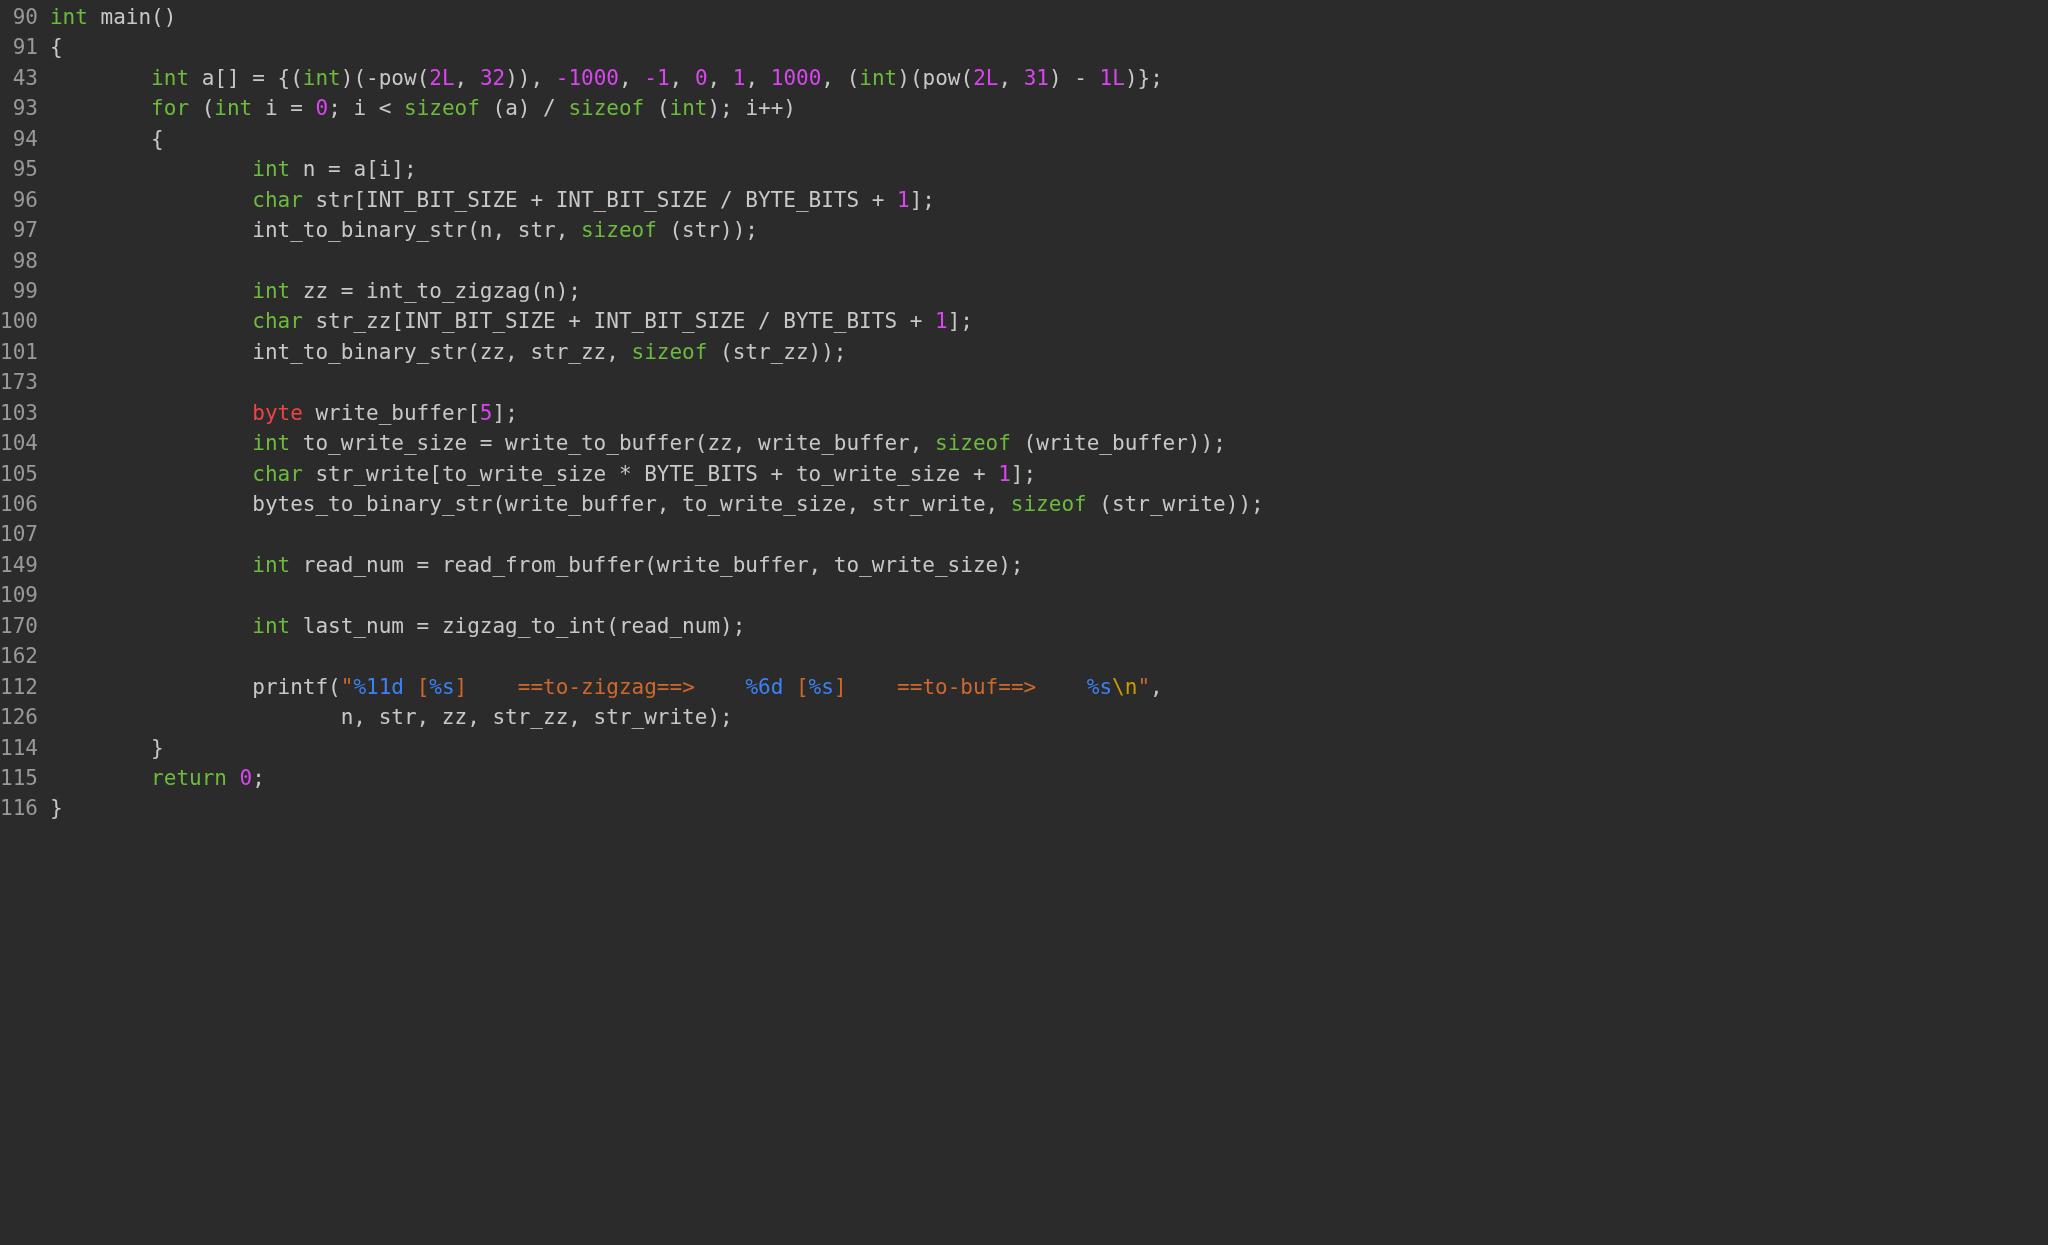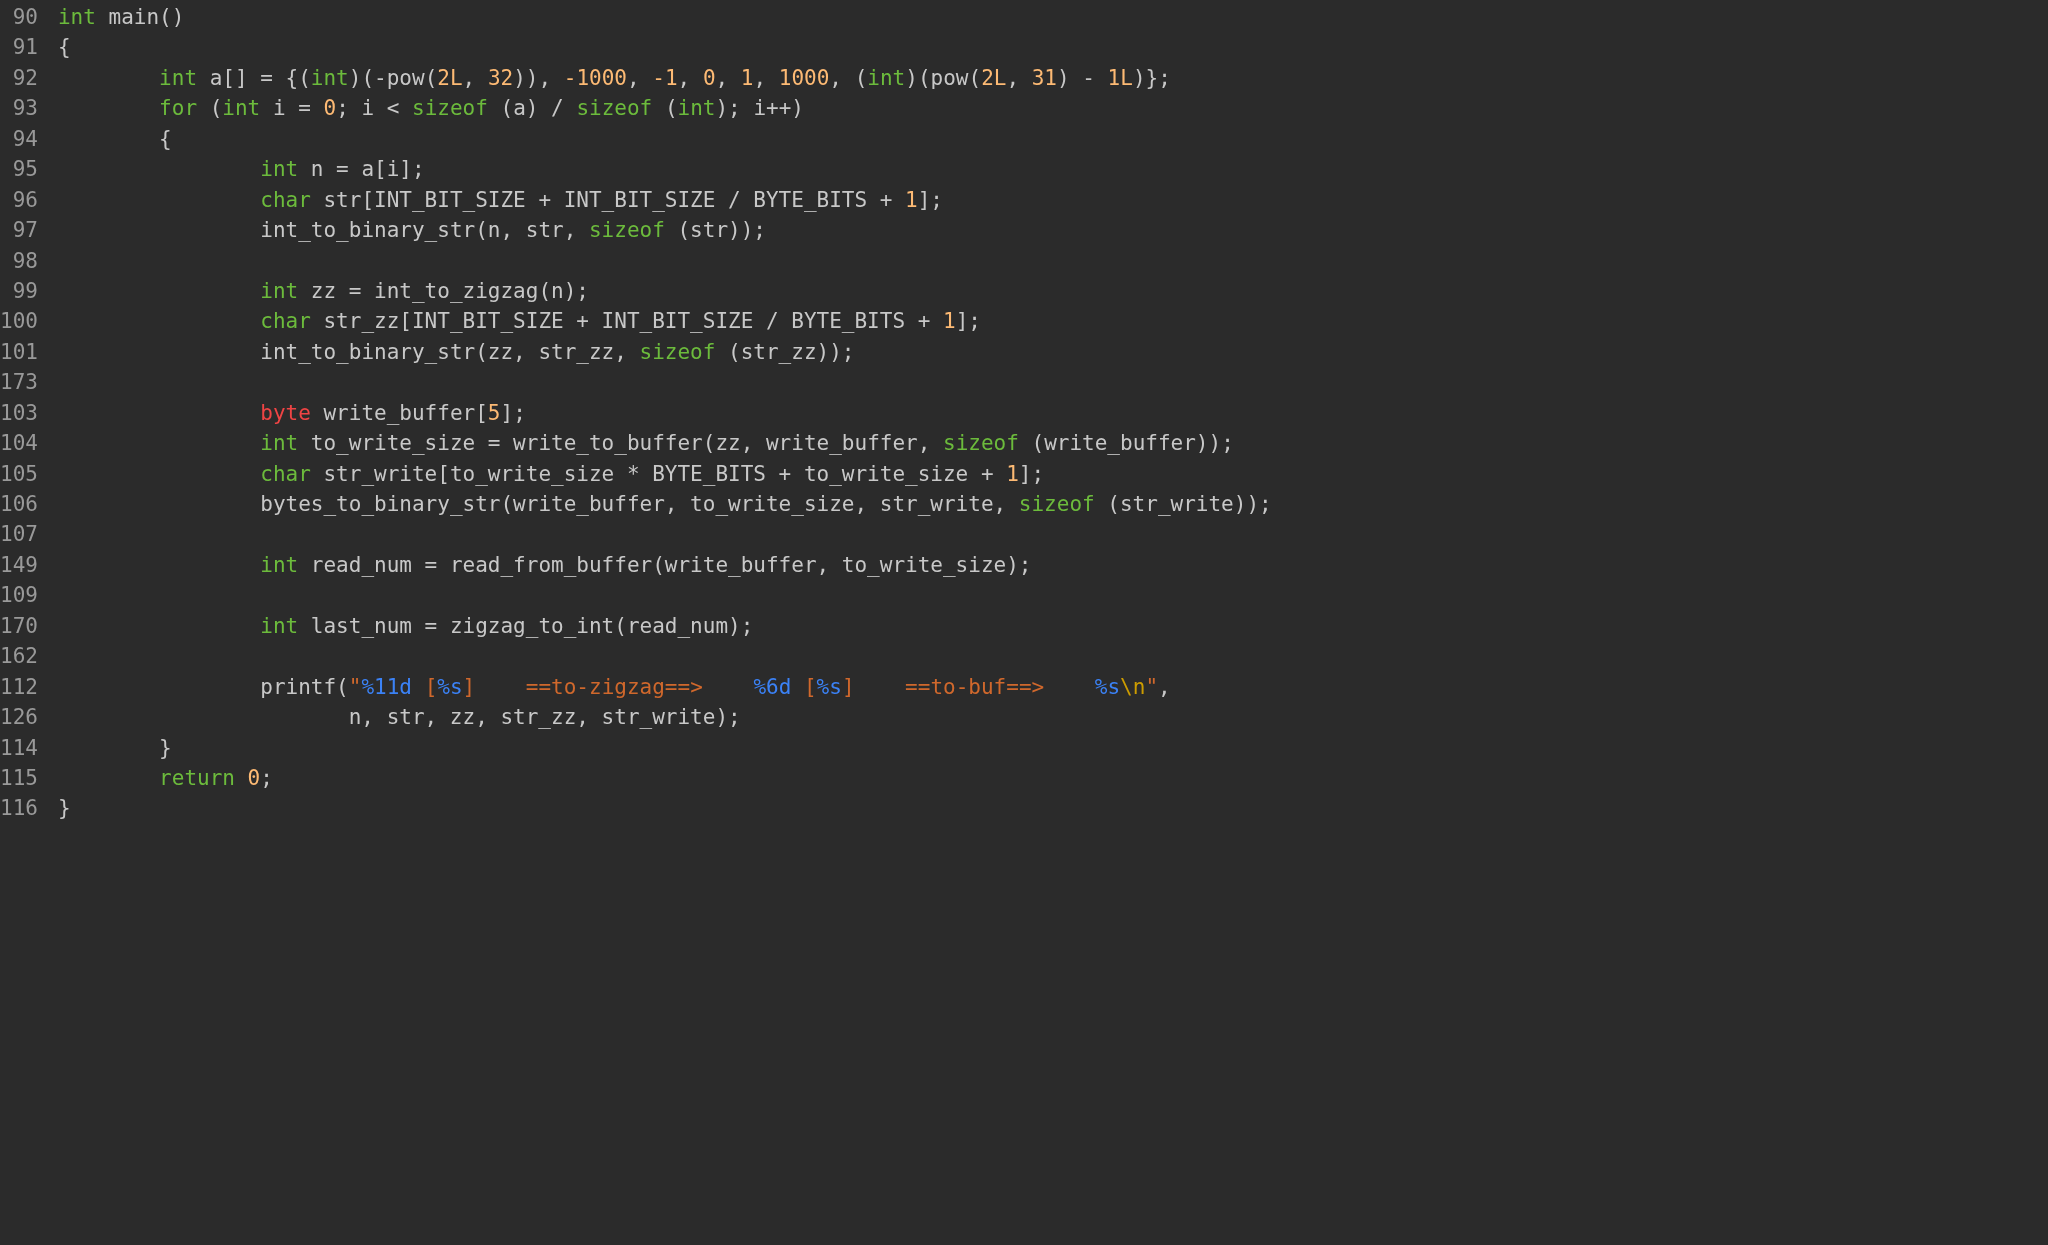--- a/index.html
+++ b/index.html
@@ -32,40 +32,40 @@
   .gutter .ln {
     height: 1.45em;
   }
 
   .code {
     flex: 1 1 auto;
     white-space: pre;
     padding-left: 4px;
   }
 
-  .code .row { height: 1.45em; margin-left: 8px; }
+  .code .row { height: 1.45em; }
 
   
   .tk-kw    { color: #6cbb3c; }   
-  .tk-num   { color: #fdba74; }   
+  .tk-num   { color: #d946ef; }   
   .tk-op    { color: #c8c8c8; }   
   .tk-id    { color: #ef4444; }   
   .tk-fn    { color: #c8c8c8; }   
   .tk-str   { color: #d0682c; }   
   .tk-fmt   { color: #3b82f6; }   
   .tk-esc   { color: #cc9c00; }   
 </style>
 </head>
 <body>
 
 <div class="editor">
   <div class="gutter" id="gutter">
       <div class="ln">90</div>
       <div class="ln">91</div>
-      <div class="ln">92</div>
+      <div class="ln">43</div>
       <div class="ln">93</div>
       <div class="ln">94</div>
       <div class="ln">95</div>
       <div class="ln">96</div>
       <div class="ln">97</div>
       <div class="ln">98</div>
       <div class="ln">99</div>
       <div class="ln">100</div>
       <div class="ln">101</div>
       <div class="ln">173</div>

